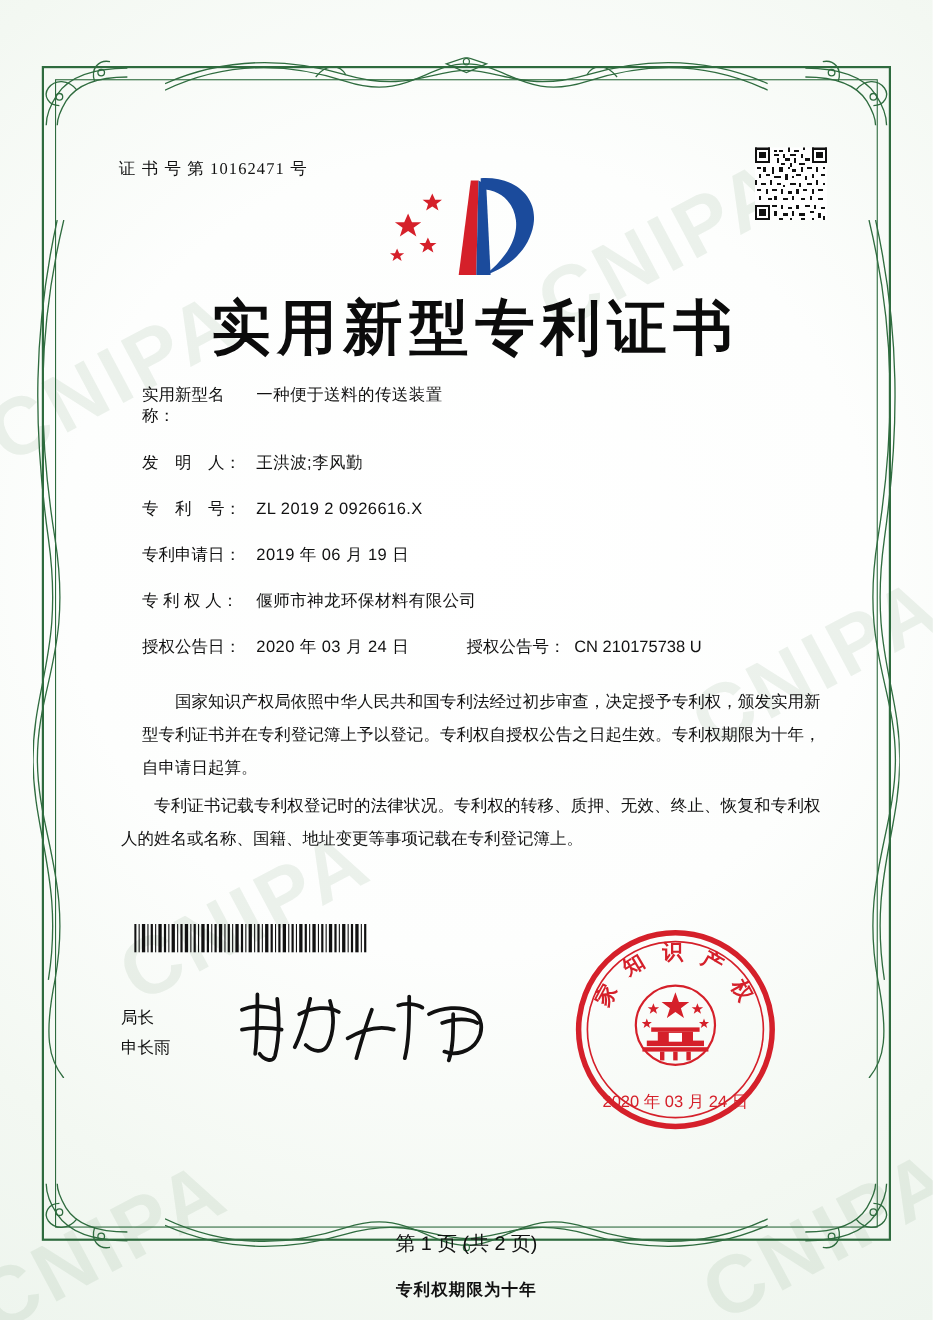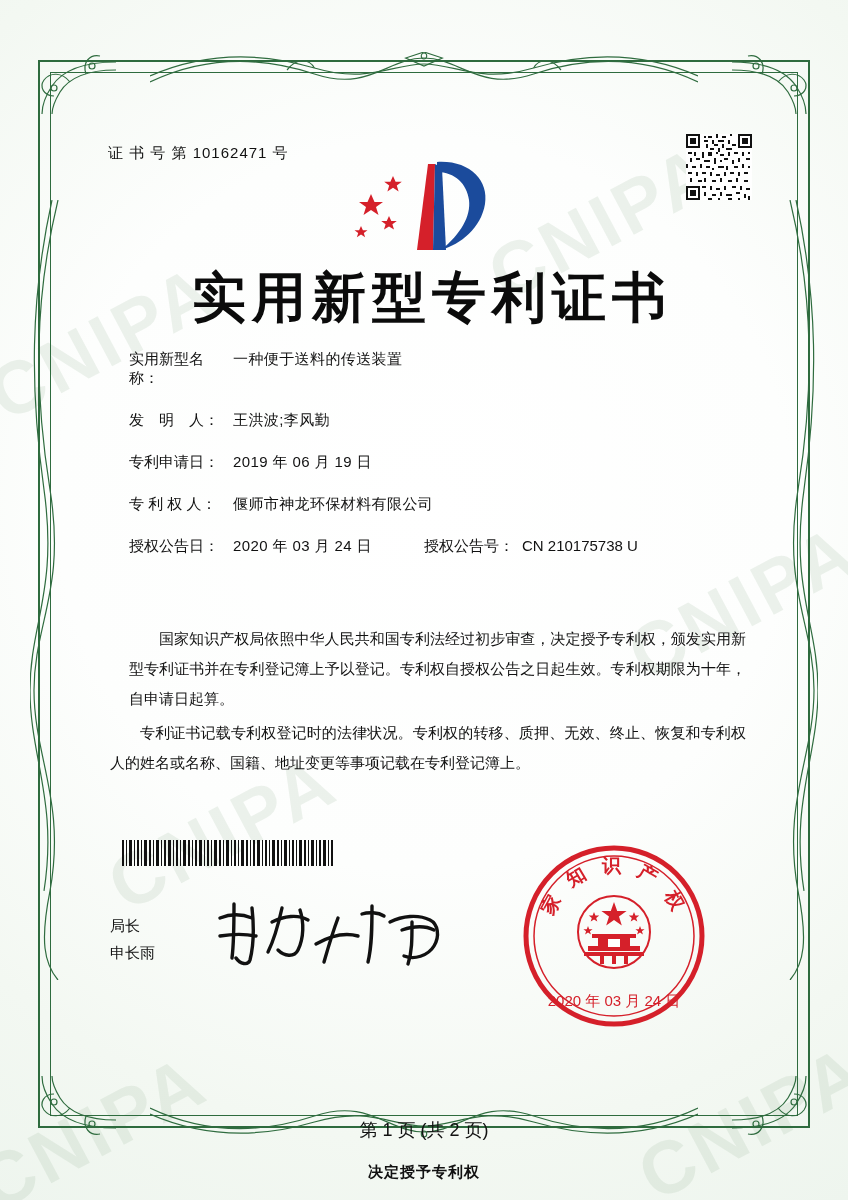--- a/index.html
+++ b/index.html
@@ -53,21 +53,21 @@
     position:absolute;top:200px;bottom:220px;right:30px;width:32px;color:#2f6c3f;
   }
   .edge-top svg,.edge-bottom svg,.edge-left svg,.edge-right svg{display:block;width:100%;height:100%;}
 
   
   .content{position:absolute;left:50px;top:72px;right:50px;bottom:84px;}
 
   .cert-no{
     position:absolute;left:58px;top:72px;
     font-size:15px;color:#111;letter-spacing:1px;
-    font-family:Liberation Sans, sans-serif;
+    font-family:Liberation Serif, serif;
   }
 
   .qr{
     position:absolute;right:46px;top:62px;
     width:66px;height:66px;
   }
   .qr svg{display:block;}
 
   .logo{
     position:absolute;left:50%;top:82px;transform:translateX(-50%);
@@ -385,20 +385,24 @@
     <div class="fields">
       <div class="frow">
         <div class="flabel">实用新型名称：</div>
         <div class="fvalue">一种便于送料的传送装置</div>
       </div>
       <div class="frow">
         <div class="flabel">发　明　人：</div>
         <div class="fvalue">王洪波;李风勤</div>
       </div>
       <div class="frow">
+        <div class="flabel">专　利　号：</div>
+        <div class="fvalue">ZL 2019 2 0926616.X</div>
+      </div>
+      <div class="frow">
         <div class="flabel">专利申请日：</div>
         <div class="fvalue">2019 年 06 月 19 日</div>
       </div>
       <div class="frow">
         <div class="flabel">专 利 权 人：</div>
         <div class="fvalue">偃师市神龙环保材料有限公司</div>
       </div>
       <div class="frow two">
         <div class="flabel">授权公告日：</div>
         <div class="fvalue">2020 年 03 月 24 日</div>
@@ -530,15 +534,15 @@
           <textPath href="#arcTop" startOffset="50%" text-anchor="middle">国 家 知 识 产 权 局</textPath>
         </text>
         <text x="96" y="166" text-anchor="middle" font-family="'Liberation Sans','DejaVu Sans',sans-serif" font-size="15" fill="#d5202a">2020 年 03 月 24 日</text>
       </svg>
     </div>
 
   </div>
 
   <div class="page-no" style="bottom:58px;">第 1 页 (共 2 页)</div>
 
-  <div class="footer-note" style="bottom:18px;">决定授予专利权</div>
+  <div class="footer-note" style="bottom:18px;">专利权期限为十年</div>
 
 </div>
 
 </body></html>

